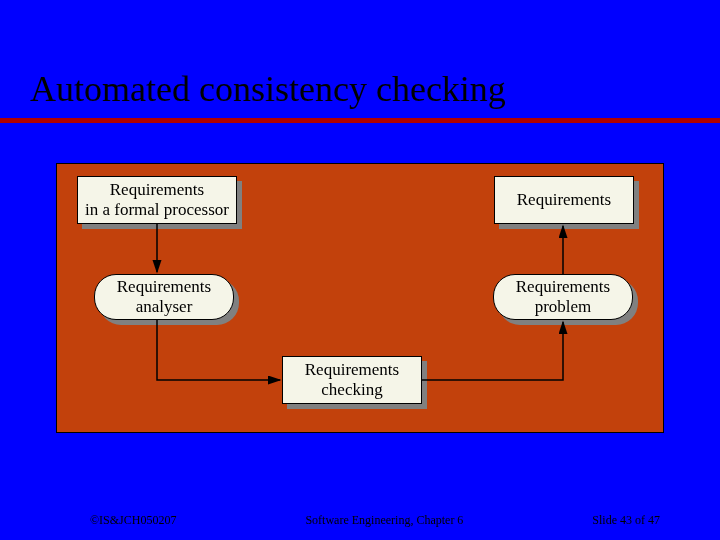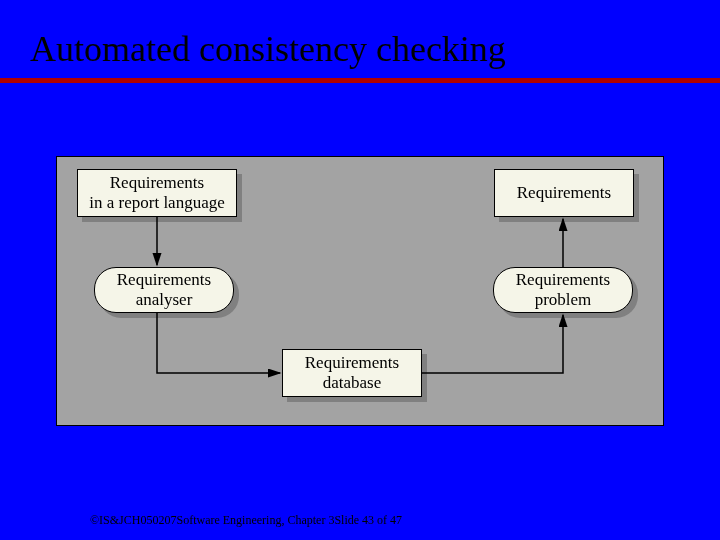--- a/index.html
+++ b/index.html
@@ -12,28 +12,29 @@
     overflow: hidden;
   }
   .title-area {
     padding: 28px 30px 8px 30px;
     border-bottom: 5px solid #b00000;
   }
   .title {
     font-size: 36px;
     color: #000;
     font-weight: normal;
+    margin-top: 40px;
   }
   .diagram {
     position: absolute;
     left: 56px;
-    top: 156px;
+    top: 163px;
     width: 608px;
     height: 270px;
-    background: #a3a3a3;
+    background: #c2410c;
     border: 1px solid #000;
   }
   .shadow {
     position: absolute;
     background: #808080;
   }
   .box {
     position: absolute;
     background: #f5f5e8;
     border: 1px solid #000;
@@ -54,38 +55,39 @@
     left: 0; top: 0;
     width: 608px; height: 270px;
     pointer-events: none;
   }
   .footer {
     position: absolute;
     bottom: 12px;
     left: 0;
     width: 720px;
     display: flex;
+    justify-content: space-between;
     padding: 0 60px 0 90px;
     color: #000;
     font-size: 12px;
   }
 </style>
 </head>
 <body>
 
 <div class="title-area">
   <h1 class="title">Automated consistency checking</h1>
 </div>
 
 <div class="diagram">
 
   <div class="shadow" style="left:25px; top:17px; width:160px; height:48px;"></div>
   <div class="box" style="left:20px; top:12px; width:160px; height:48px;">
     <span>Requirements</span>
-    <span>in a report language</span>
+    <span>in a formal processor</span>
   </div>
 
   <div class="shadow" style="left:442px; top:17px; width:140px; height:48px;"></div>
   <div class="box" style="left:437px; top:12px; width:140px; height:48px;">
     <span>Requirements</span>
   </div>
 
   <div class="shadow rounded" style="left:42px; top:115px; width:140px; height:46px; border-radius:22px;"></div>
   <div class="box rounded" style="left:37px; top:110px; width:140px; height:46px;">
     <span>Requirements</span>
@@ -94,21 +96,21 @@
 
   <div class="shadow rounded" style="left:441px; top:115px; width:140px; height:46px; border-radius:22px;"></div>
   <div class="box rounded" style="left:436px; top:110px; width:140px; height:46px;">
     <span>Requirements</span>
     <span>problem</span>
   </div>
 
   <div class="shadow" style="left:230px; top:197px; width:140px; height:48px;"></div>
   <div class="box" style="left:225px; top:192px; width:140px; height:48px;">
     <span>Requirements</span>
-    <span>database</span>
+    <span>checking</span>
   </div>
 
   <svg class="arrows">
     <defs>
       <marker id="ah" markerWidth="10" markerHeight="10" refX="8" refY="3" orient="auto">
         <path d="M0,0 L9,3 L0,6 Z" fill="#000"></path>
       </marker>
     </defs>
 
     <line x1="100" y1="60" x2="100" y2="108" stroke="#000" stroke-width="1.5" marker-end="url(#ah)"></line>
@@ -116,15 +118,15 @@
     <polyline points="100,156 100,216 223,216" fill="none" stroke="#000" stroke-width="1.5" marker-end="url(#ah)"></polyline>
 
     <polyline points="365,216 506,216 506,158" fill="none" stroke="#000" stroke-width="1.5" marker-end="url(#ah)"></polyline>
 
     <line x1="506" y1="110" x2="506" y2="62" stroke="#000" stroke-width="1.5" marker-end="url(#ah)"></line>
   </svg>
 </div>
 
 <div class="footer">
   <span>©IS&amp;JCH050207</span>
-  <span>Software Engineering, Chapter 3</span>
+  <span>Software Engineering, Chapter 6</span>
   <span>Slide 43 of 47</span>
 </div>
 
 </body></html>

